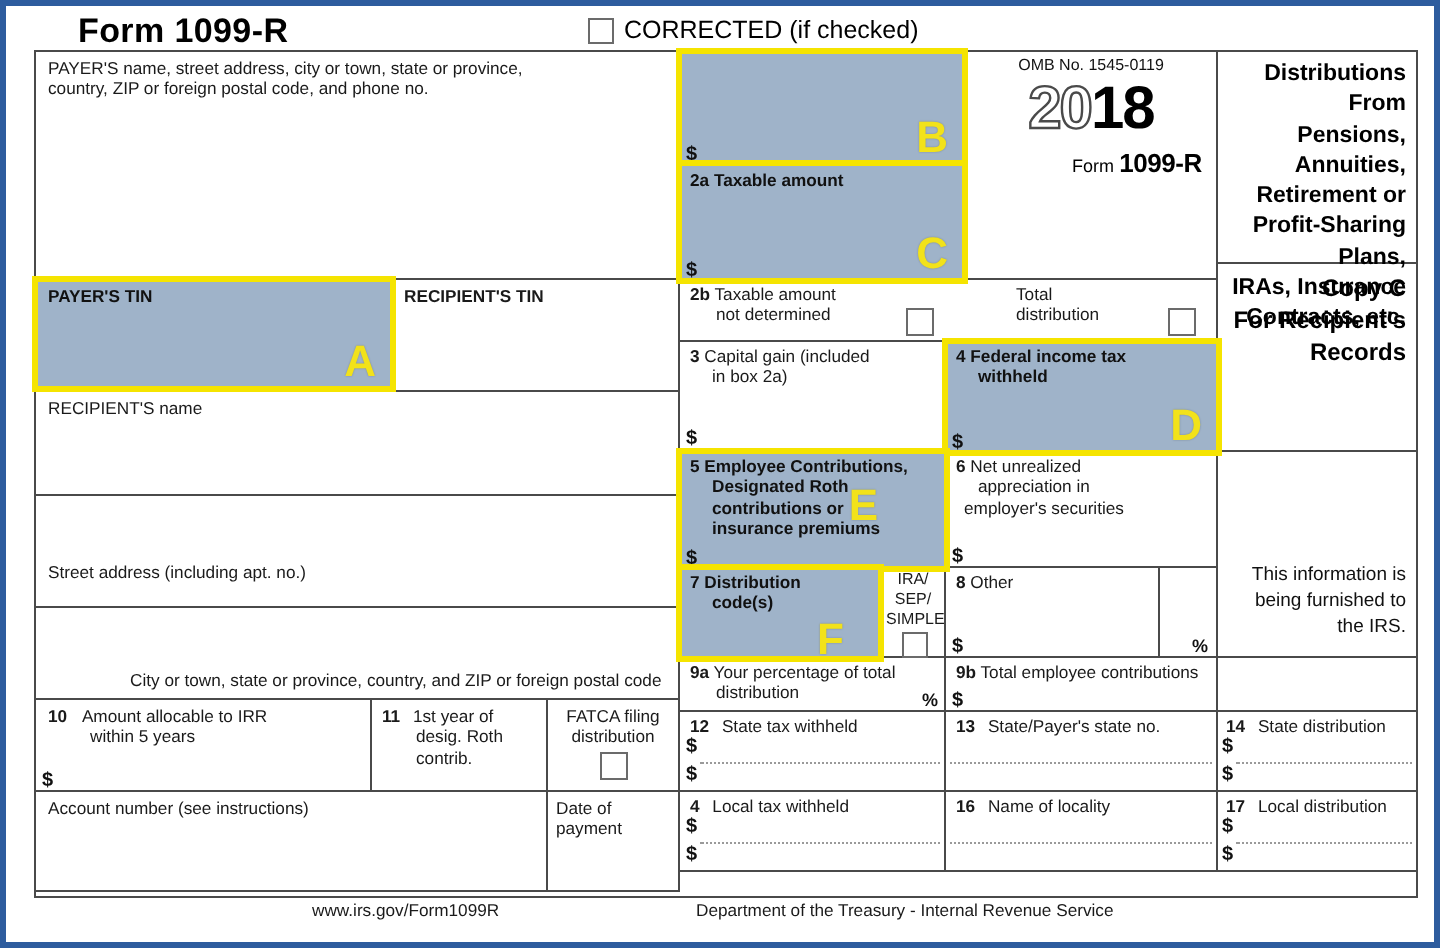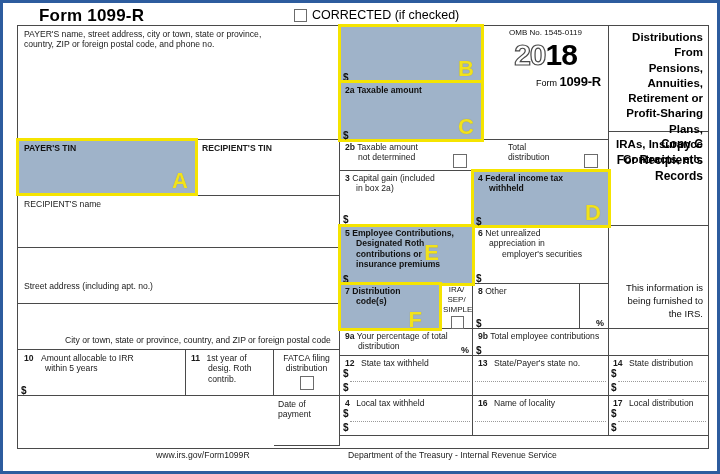--- a/index.html
+++ b/index.html
@@ -166,21 +166,21 @@
       <div class="lbl bold" style="margin-left:11px;">contributions or</div>
       <div class="lbl bold" style="margin-left:11px;">insurance premiums</div>
       <span class="dollar" style="left:3px;bottom:-1px;">$</span>
       <span class="marker" style="right:34px;bottom:20px;">E</span>
     </div>
 
     <div class="cell br bb" style="left:455px;top:200px;width:136px;height:58px;padding:2px 5px;">
       <div class="lbl"><span class="num">6</span>
         <span>Net unrealized</span></div>
       <div class="lbl" style="margin-left:11px;">appreciation in</div>
-      <div class="lbl" style="margin-left:24px;">employer's securities</div>
+      <div class="lbl" style="margin-left:4px;">employer's securities</div>
       <span class="dollar" style="left:3px;bottom:-1px;">$</span>
     </div>
 
     <div class="cell br bb" style="left:0;top:222px;width:322px;height:56px;padding:3px 6px;">
       <div class="lbl" style="margin-top:30px;">Street address (including apt. no.)</div>
     </div>
 
     <div class="cell hl" style="left:322px;top:258px;width:100px;height:45px;padding:2px 5px;">
       <div class="lbl"><span class="num">7</span>
         <span>Distribution</span></div>
@@ -264,20 +264,23 @@
     </div>
 
     <div class="cell bb" style="left:591px;top:330px;width:99px;height:40px;padding:2px 4px;">
       <div class="lbl"><span class="num">14</span>
         <span style="margin-left:4px;">State distribution</span></div>
       <span class="dollar" style="left:2px;top:12px;">$</span>
       <span class="dollar" style="left:2px;top:26px;">$</span>
       <div class="dotline" style="left:9px;right:2px;top:25px;"></div>
     </div>
 
+    <div class="cell br bb" style="left:0;top:370px;width:256px;height:50px;padding:3px 6px;">
+      <div class="lbl">Account number (see instructions)</div>
+    </div>
 
     <div class="cell br bb" style="left:256px;top:370px;width:66px;height:50px;padding:3px 4px;">
       <div class="lbl">Date of</div>
       <div class="lbl">payment</div>
     </div>
 
     <div class="cell br bb" style="left:322px;top:370px;width:133px;height:40px;padding:2px 5px;">
       <div class="lbl"><span class="num">4</span>
         <span style="margin-left:4px;">Local tax withheld</span></div>
       <span class="dollar" style="left:3px;top:12px;">$</span>

